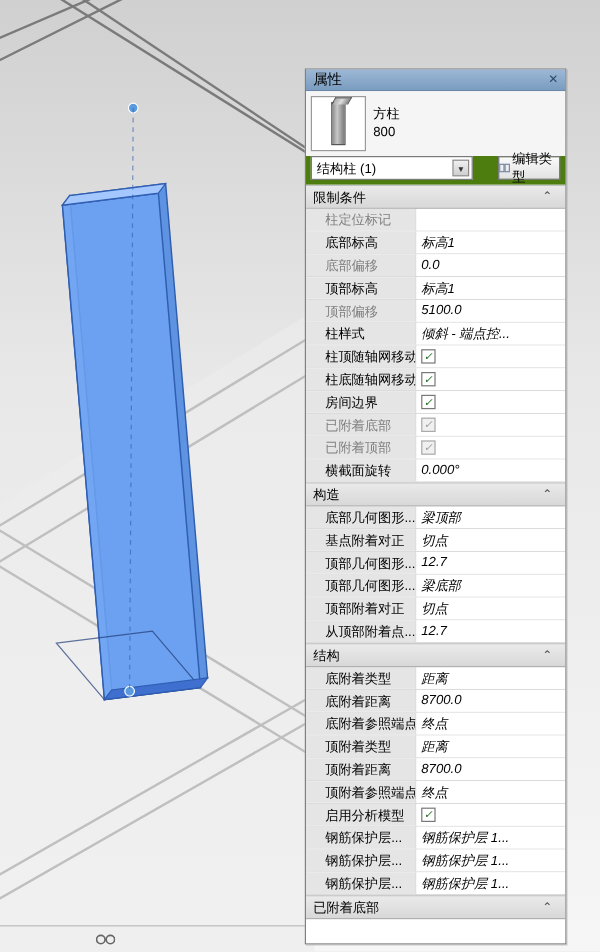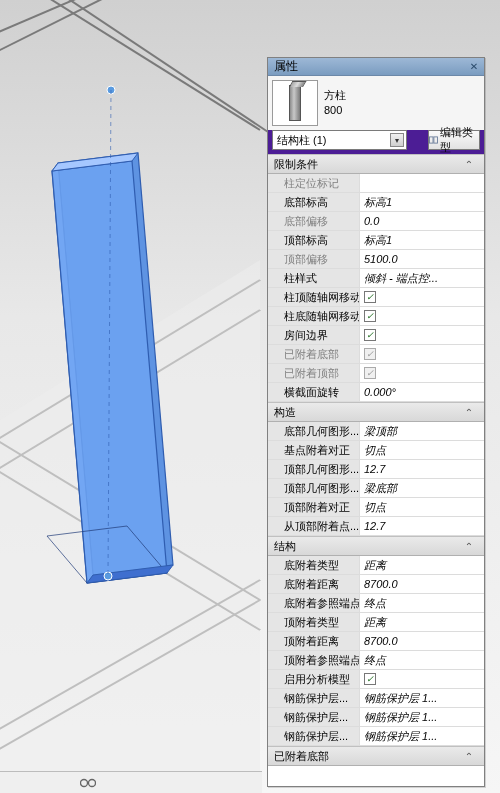--- a/index.html
+++ b/index.html
@@ -16,21 +16,21 @@
   .bottom-bar {
     position: absolute; left: 0; bottom: 0; width: 262px; height: 22px;
     background: #efefef; border-top: 1px solid #bcbcbc;
   }
   .bottom-bar .icon {
     position: absolute; left: 80px; top: 3px; width: 16px; height: 14px;
   }
 
   
   .panel {
-    position: absolute; right: 15px; top: 57px; width: 218px; height: 730px;
+    position: absolute; right: 28px; top: 57px; width: 218px; height: 730px;
     background: #f5f5f5; border: 1px solid #808080;
     display: flex; flex-direction: column;
     box-shadow: 1px 1px 0 rgba(0,0,0,.15);
   }
   .titlebar {
     height: 18px; background: linear-gradient(#9db8d6, #7a9cc0);
     display: flex; align-items: center; padding: 0 3px 0 6px;
     border-bottom: 1px solid #6c88a8;
   }
   .titlebar .title { color: #000; font-size: 12px; flex: 1; }
@@ -54,21 +54,21 @@
     width:12px; height:5px;
     background: linear-gradient(90deg,#a8a8a8,#ddd,#888);
     border:1px solid #555; border-bottom:none;
     transform: skewX(-30deg); transform-origin: bottom left;
   }
   .type-text { line-height: 1.4; }
   .type-text div { color: #000; }
 
   .selector-row {
     display: flex; align-items: stretch; gap: 21px; padding: 0 4px 4px 4px;
-    background: #4c1d95;
+    background: #4d7c0f;
   }
   .selector {
     flex: 1; height: 20px; border: 1px solid #7a7a7a; background: #fff;
     display: flex; align-items: center; padding: 0 4px; position: relative;
   }
   .selector .dd { position:absolute; right:2px; top:2px; width:14px; height:14px;
     background: linear-gradient(#f0f0f0,#cfcfcf); border:1px solid #888;
     display:flex;align-items:center;justify-content:center;
   }
   .selector .dd::after { content:"▾"; font-size:8px; color:#333; }

